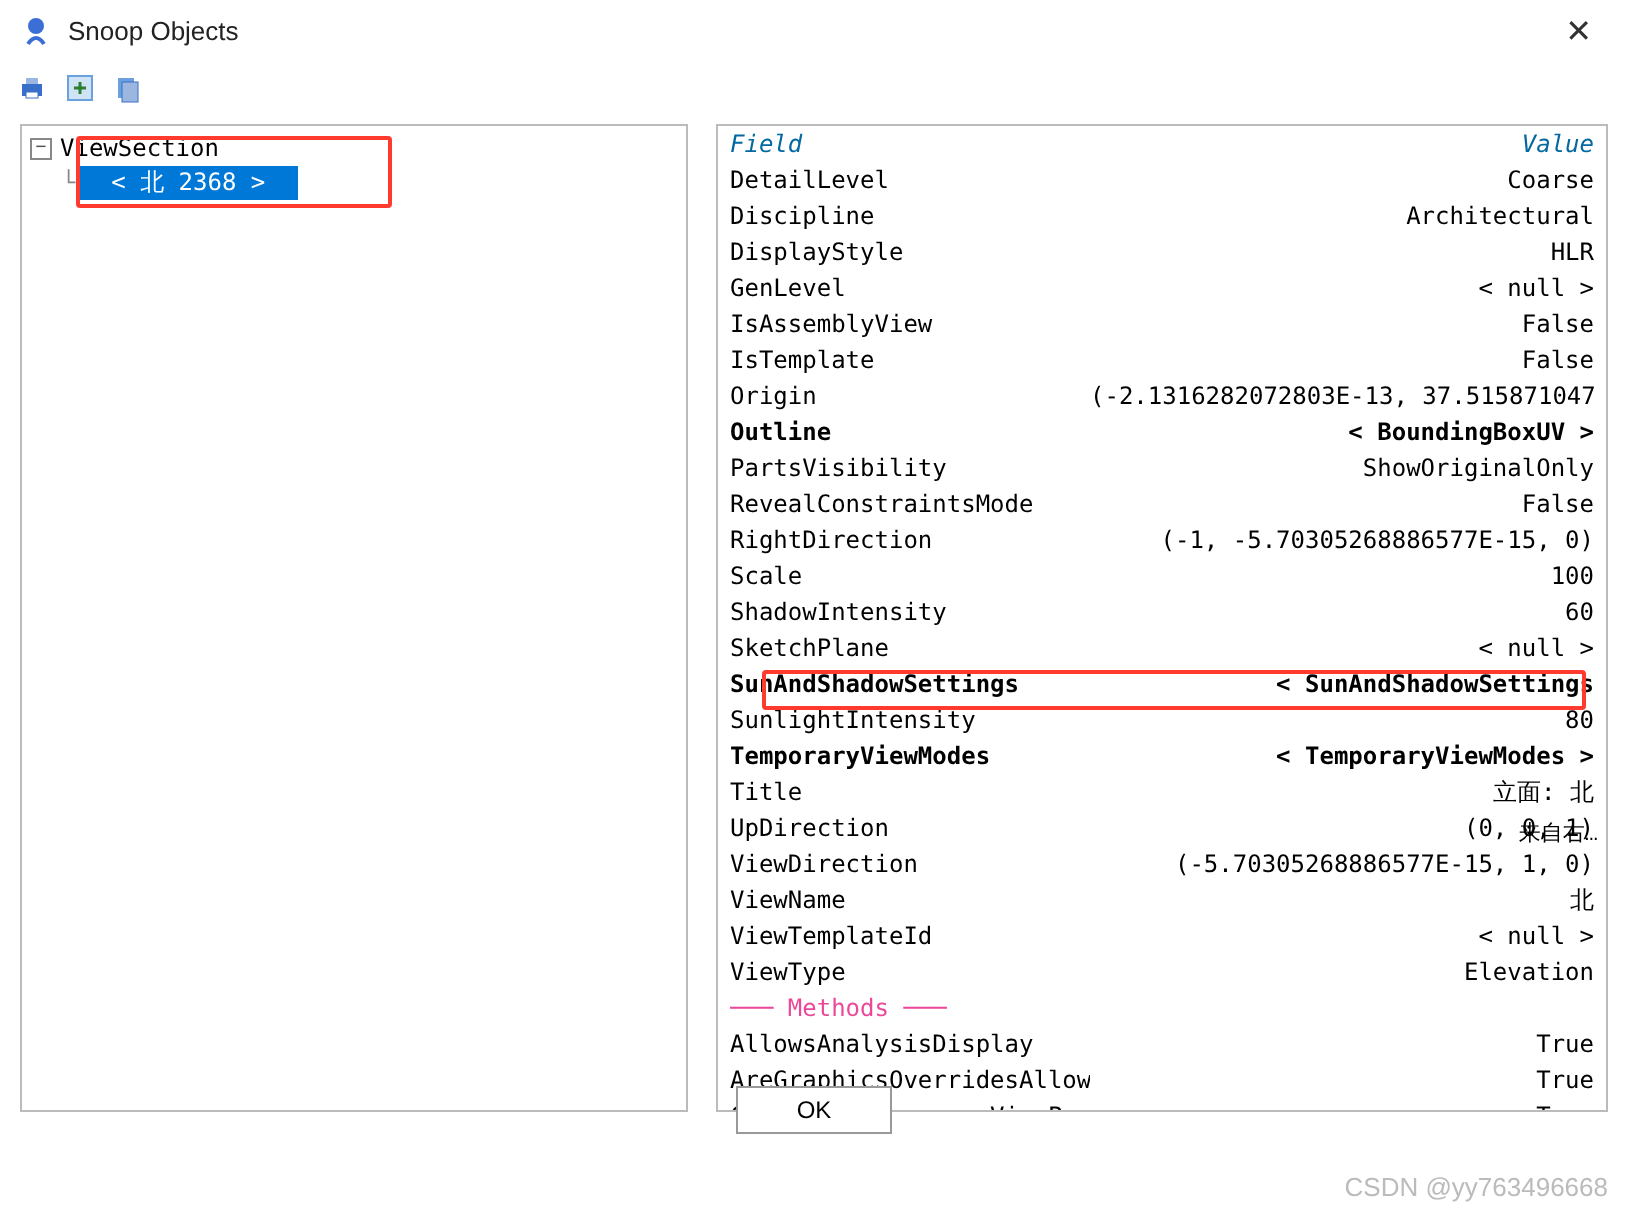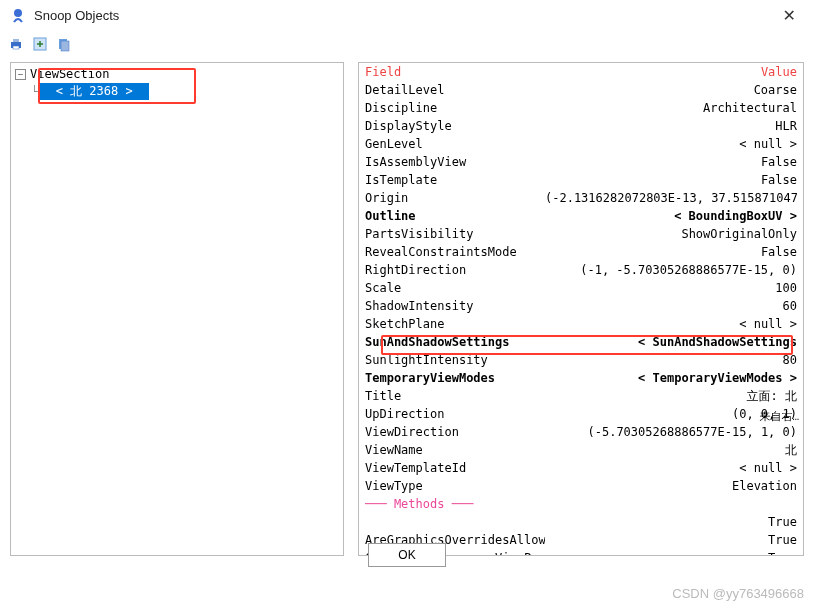--- a/index.html
+++ b/index.html
@@ -18,21 +18,21 @@
 .dotline { color: #888; font-size: 11px; margin-right: 2px; }
 .selected { background: #0078d7; color: #fff; padding: 0 16px; }
 .highlight-box1 { position: absolute; border: 2px solid #ff3b30; border-radius: 2px; pointer-events: none; }
 .hb1 { left: 38px; top: 68px; width: 158px; height: 36px; }
 .hb2 { left: 381px; top: 335px; width: 412px; height: 20px; }
 .prop-panel { flex: 1; border: 1px solid #bbb; background: #fff; overflow-x: hidden; overflow-y: auto; position: relative; }
 .prop-table { width: 100%; font-family: "SimSun", monospace; font-size: 12px; }
 .prop-row { display: flex; padding: 1px 6px; line-height: 16px; }
 .prop-row .pf { width: 180px; white-space: nowrap; overflow: hidden; }
 .prop-row .pv { flex: 1; white-space: nowrap; overflow: hidden; text-align: right; }
-.prop-row.header .pf, .prop-row.header .pv { color: #ef4444; }
+.prop-row.header .pf, .prop-row.header .pv { color: #0369a1; font-style: italic; }
 .bold { font-weight: bold; }
 .extra { position: absolute; right: 4px; top: 346px; font-size: 11px; font-family: Liberation Mono, monospace; }
 .methods-line { text-align: left; color: #ec4899; }
 .bottom-bar { position: absolute; bottom: 30px; left: 0; right: 0; height: 36px; display: flex; justify-content: center; }
 .ok-btn { width: 78px; height: 24px; border: 1px solid #999; background: #fff; font-size: 12px; cursor: pointer; }
 .watermark { position: absolute; right: 10px; bottom: 8px; font-size: 13px; color: #bbb; font-family: Arial, sans-serif; }
 </style>
 </head>
 <body>
 
@@ -179,20 +179,21 @@
         </div>
         <div class="prop-row">
           <div class="pf">ViewType</div>
           <div class="pv">Elevation</div>
         </div>
         <div class="prop-row methods-line">
           <div class="pf"> ─── Methods ───</div>
           <div class="pv"></div>
         </div>
         <div class="prop-row">
+          <div class="pf">AllowsAnalysisDisplay</div>
           <div class="pv">True</div>
         </div>
         <div class="prop-row">
           <div class="pf">AreGraphicsOverridesAllowed</div>
           <div class="pv">True</div>
         </div>
         <div class="prop-row">
           <div class="pf">CanEnableTemporaryViewPropert…</div>
           <div class="pv">True</div>
         </div>

